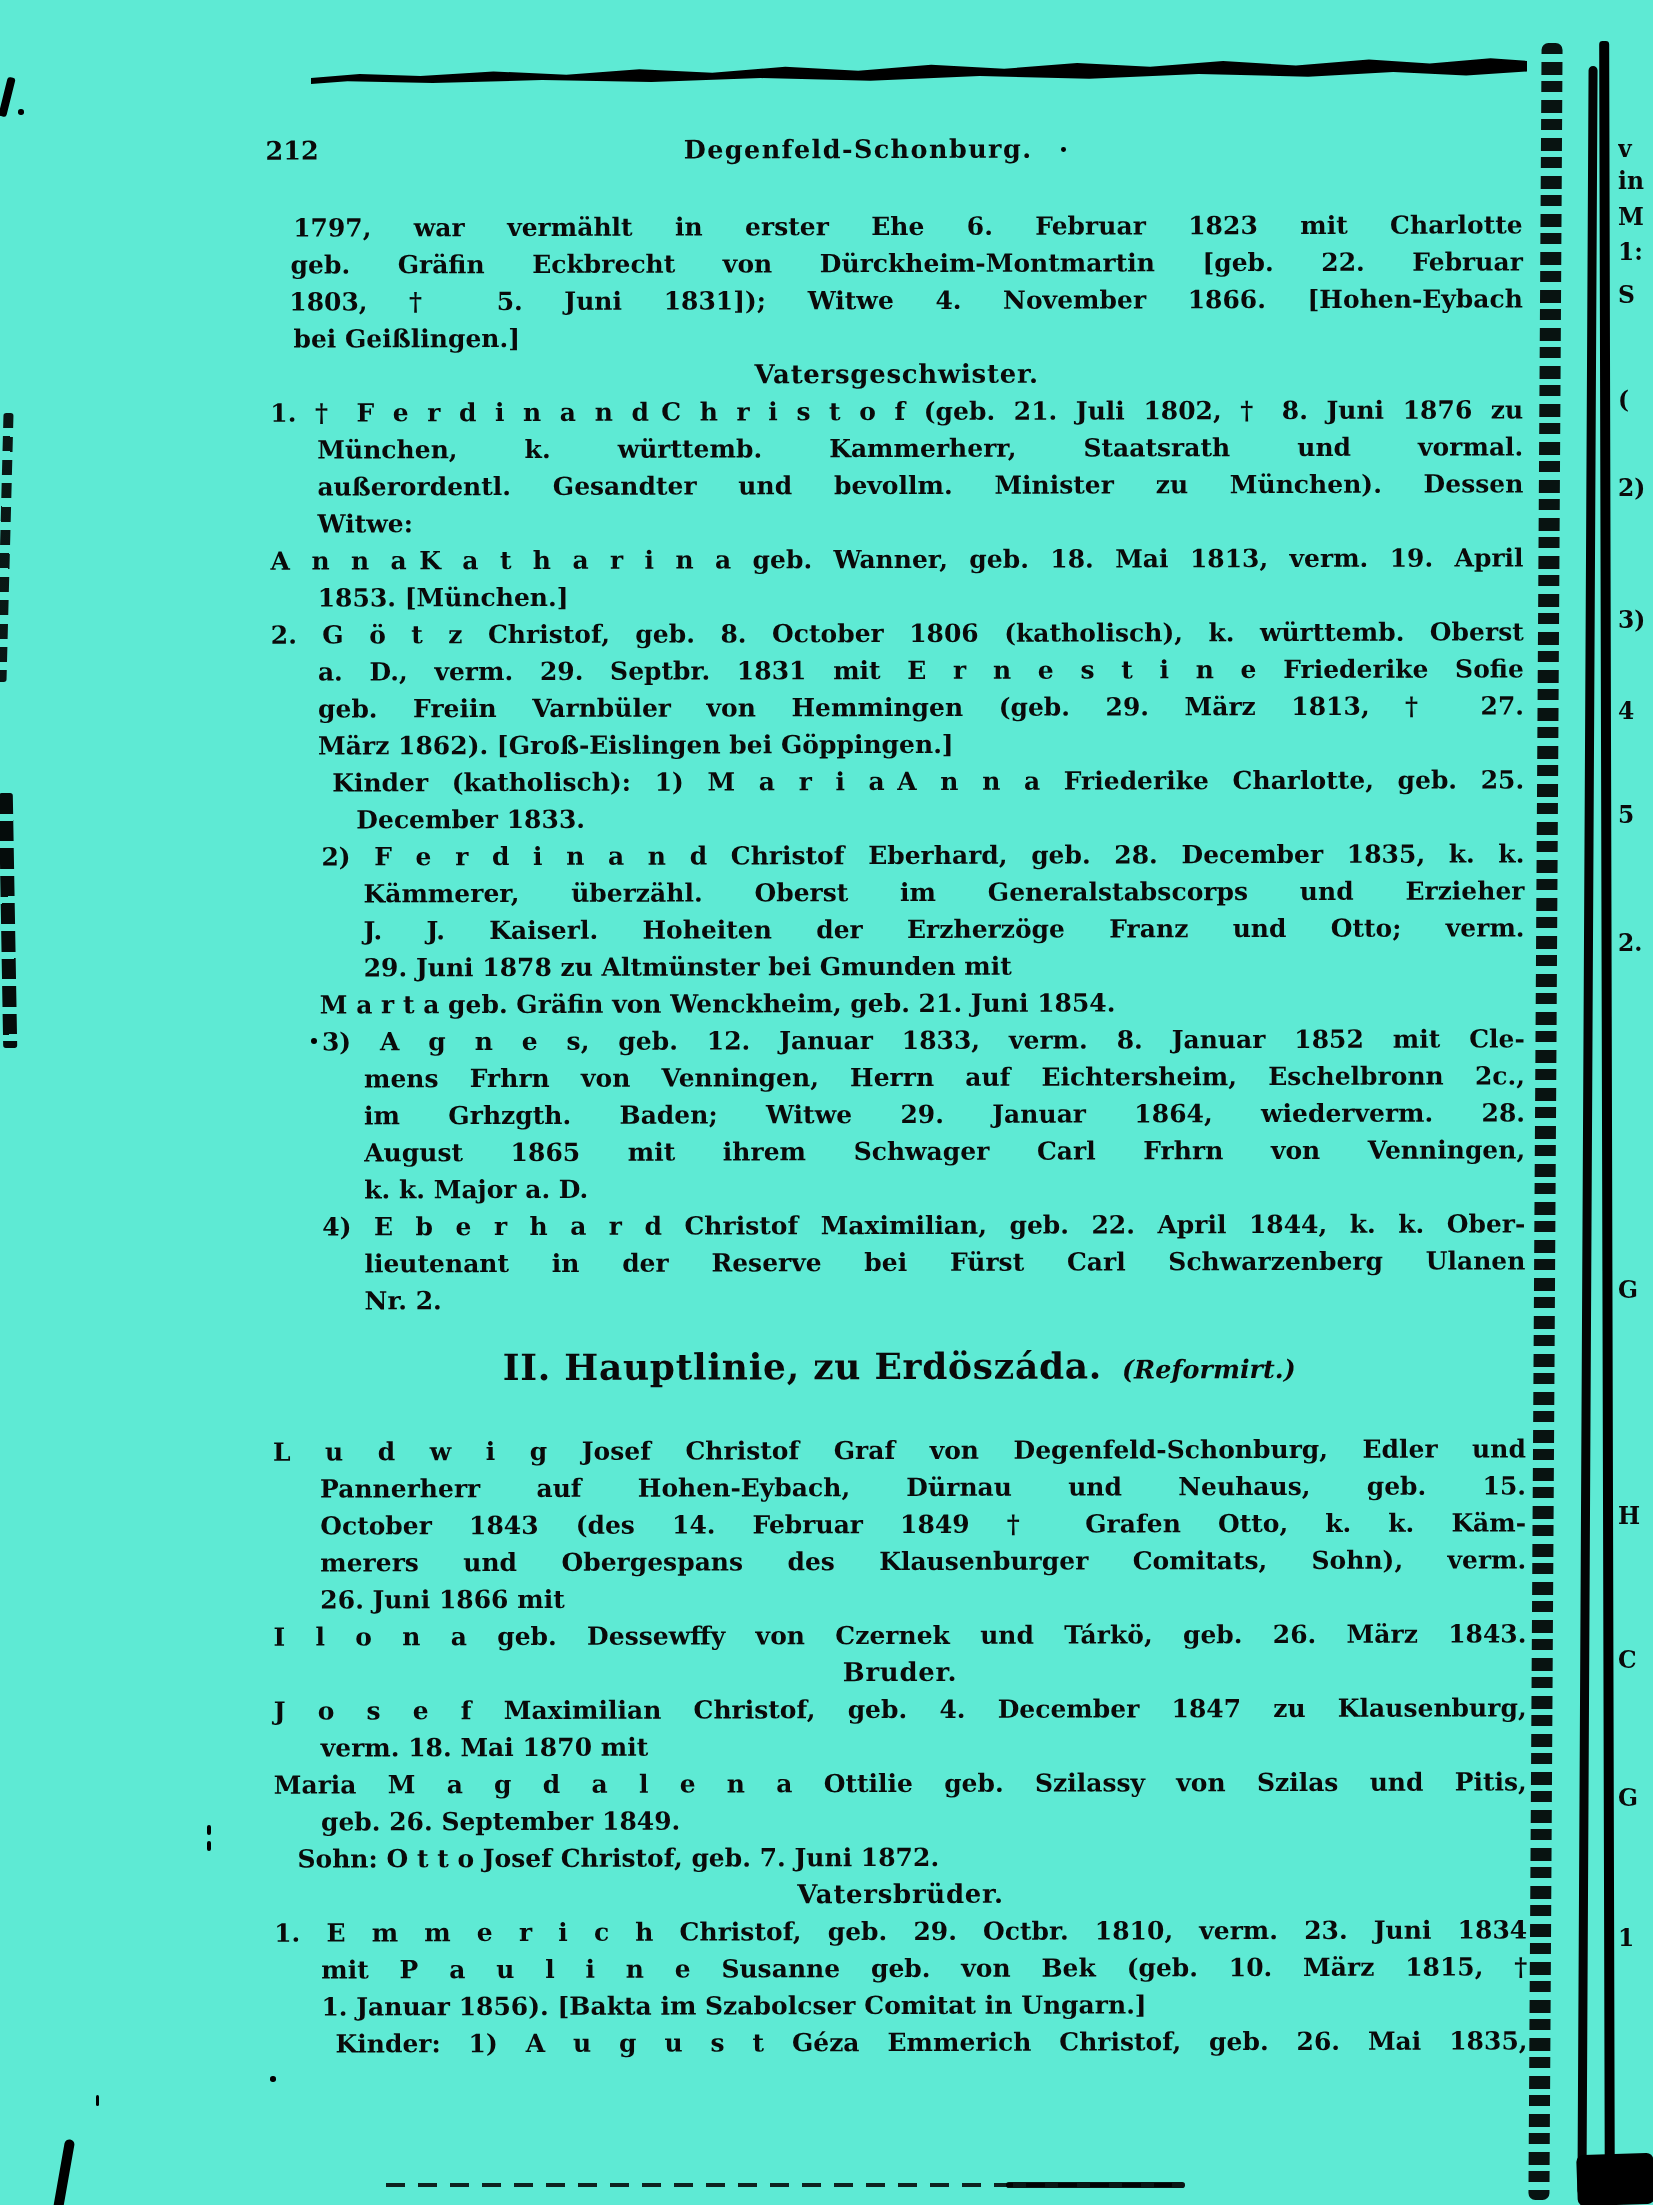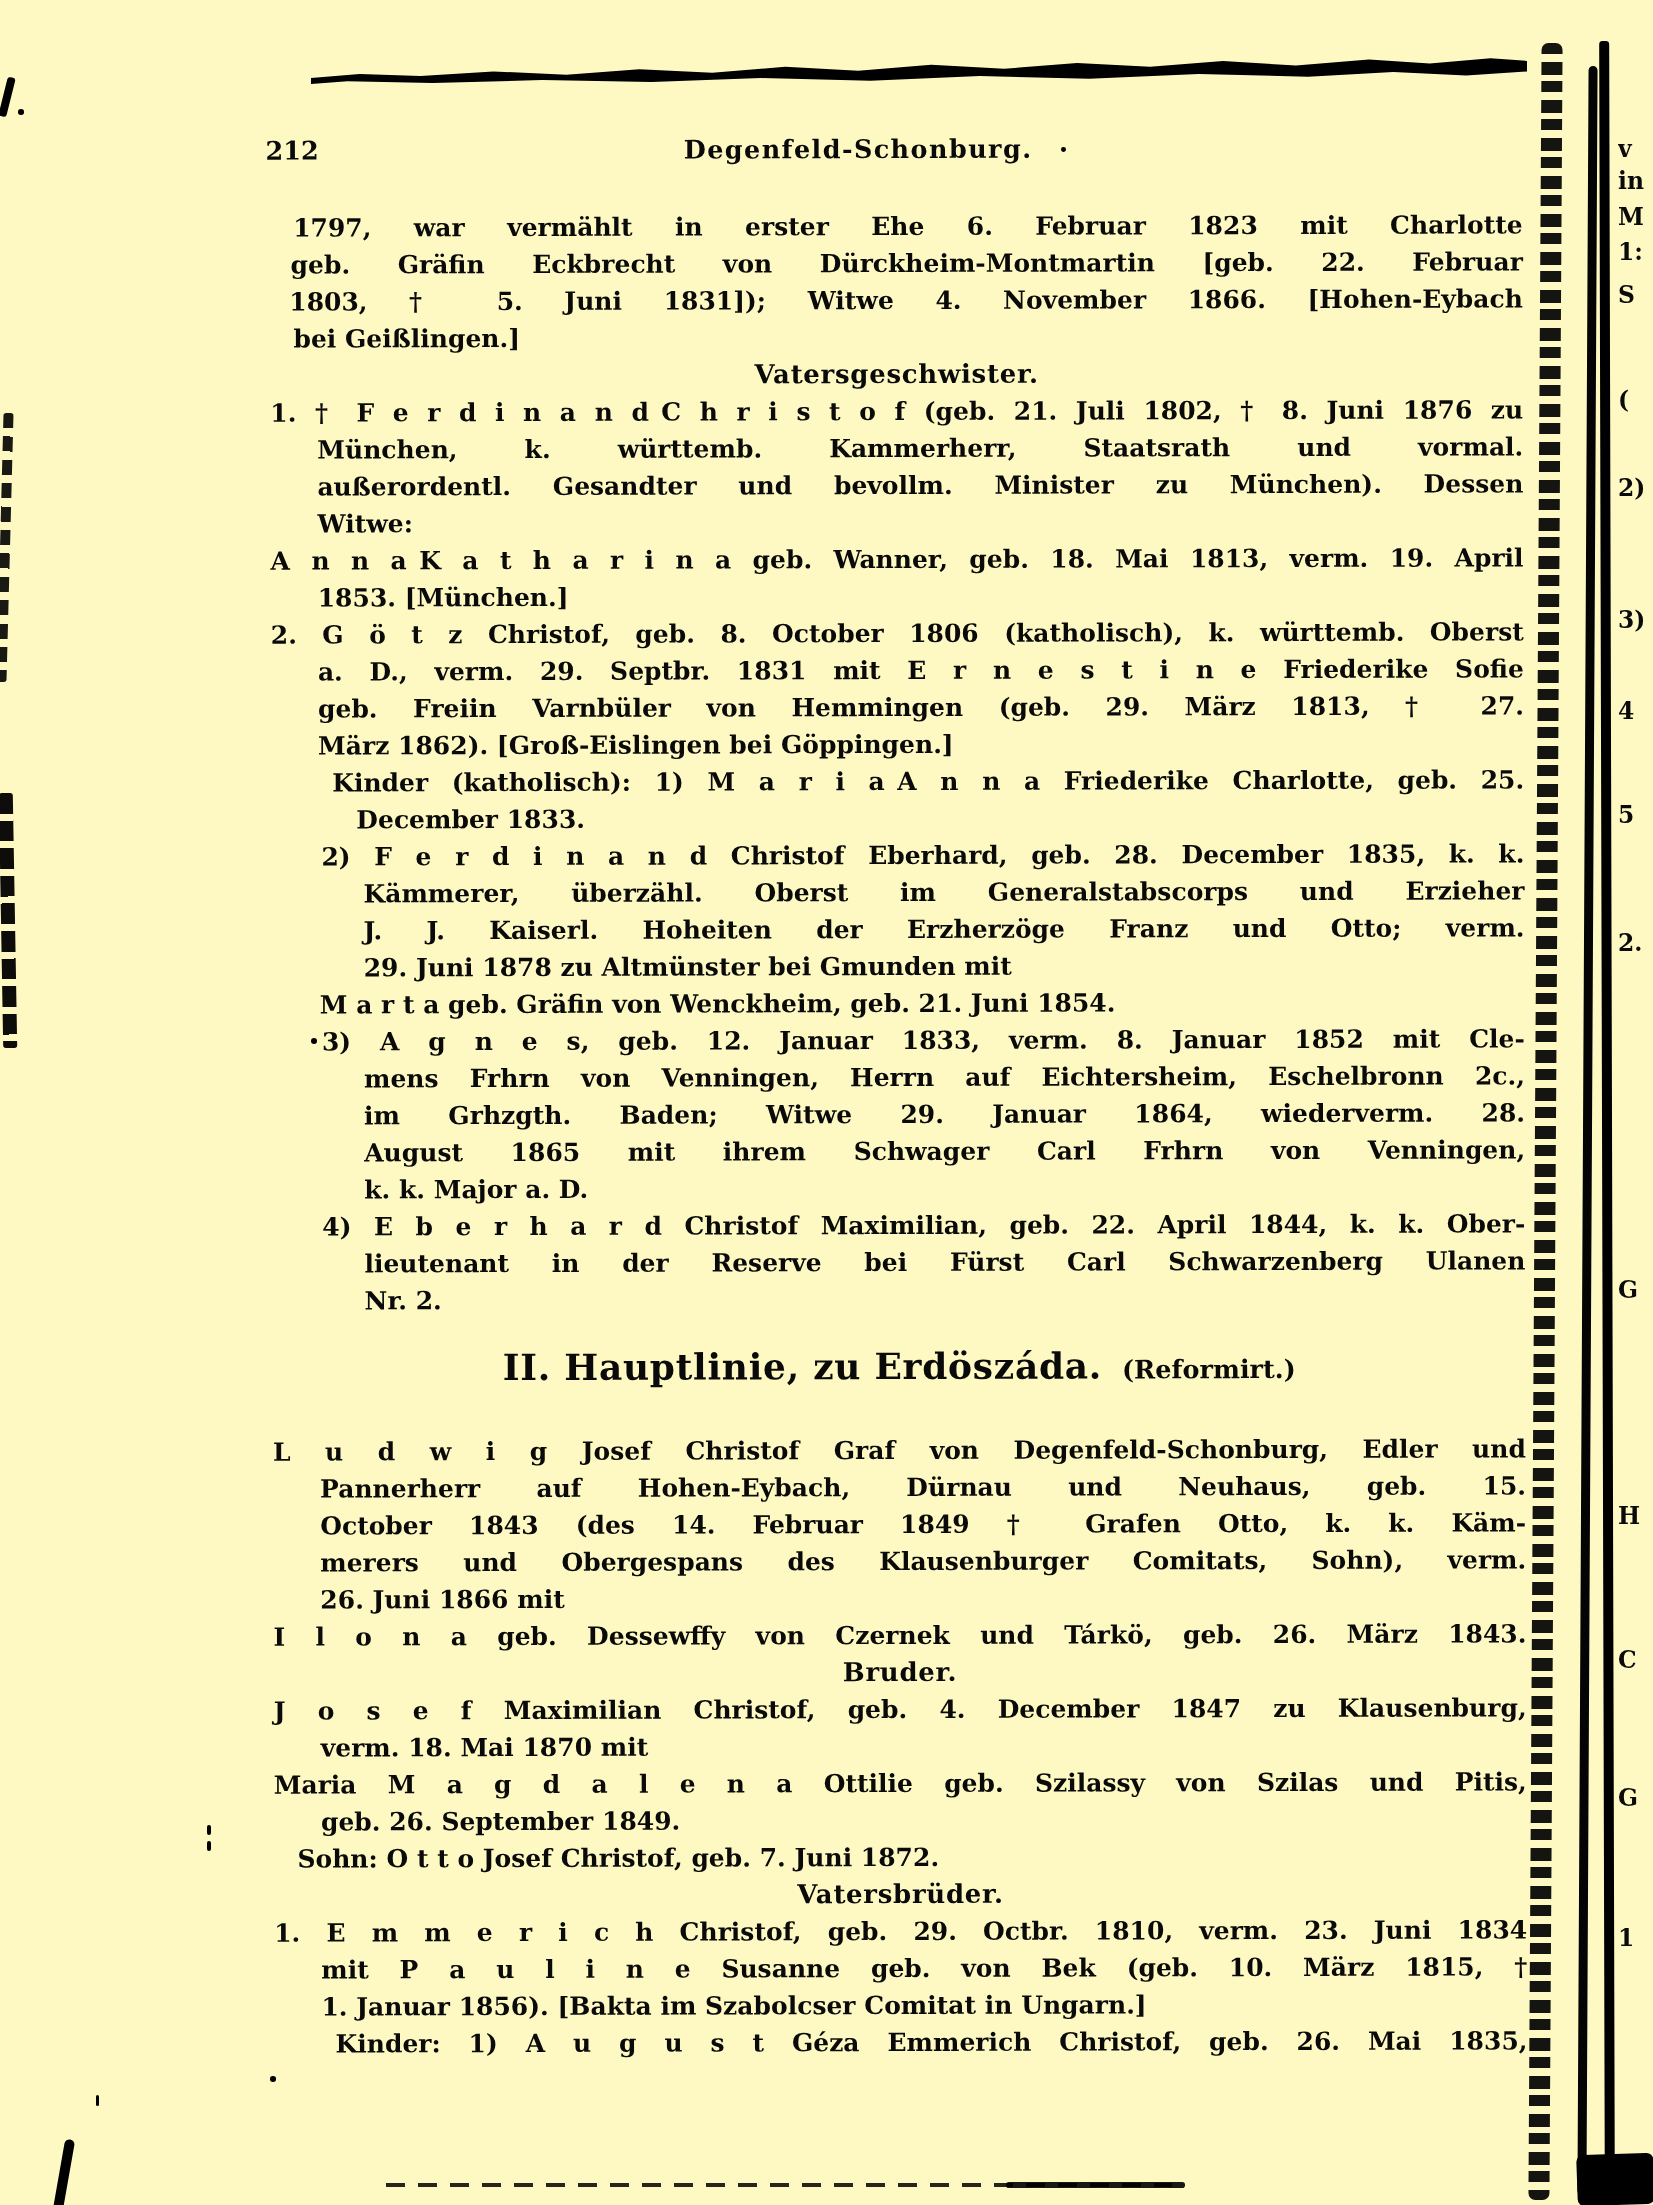--- a/index.html
+++ b/index.html
@@ -1,36 +1,36 @@
 <!DOCTYPE html>
 <html style="font-size:11px"><head>
 <meta charset="utf-8">
 <style>
   html,body{margin:0;padding:0;}
   body{
     width:1654px;height:2205px;position:relative;overflow:hidden;
     background:#ffffff;color:#0a0a0a;
     font-family:"DejaVu Serif","Liberation Serif",serif;
   }
-  .page{position:absolute;inset:0;background:#fef9c3;}
+  .page{position:absolute;inset:0;background:#5eead4;}
   
   .text-column{
     position:absolute;left:272px;top:131px;width:1253px;
     transform:rotate(-0.15deg);
     font-weight:bold;font-size:25px;line-height:37px;
   }
   .running-header{position:relative;height:37px;margin-bottom:40px;}
   .page-number{position:absolute;left:-4.1px;top:0;font-size:25.5px;}
   .header-title{position:absolute;left:0;right:76px;text-align:center;font-size:25.5px;letter-spacing:1.4px;}
   .line{height:37px;line-height:37px;white-space:nowrap;overflow:visible;}
   .line.j{white-space:normal;text-align:justify;text-align-last:justify;}
   .heading{height:37px;line-height:37px;text-align:center;font-size:26px;letter-spacing:0.7px;}
   .heading-large{margin-top:26px;margin-bottom:44px;height:44px;line-height:44px;text-align:center;}
   .heading-large .hl-title{font-size:36px;letter-spacing:0.7px;}
-  .heading-large .hl-sub{font-size:25.5px;margin-left:20px;}
+  .heading-large .hl-sub{font-size:25.5px;margin-left:20px;font-style:italic;}
   
   .top-edge{
     position:absolute;left:311px;top:51px;width:1216px;height:33px;background:#000;
     clip-path:polygon(0 82%,4% 70%,9% 76%,15% 62%,21% 72%,27% 55%,33% 66%,39% 48%,45% 60%,51% 42%,57% 54%,63% 36%,69% 48%,75% 30%,81% 44%,87% 26%,92% 38%,97% 22%,100% 30%,100% 62%,95% 74%,89% 64%,82% 78%,73% 70%,64% 84%,55% 76%,46% 90%,37% 82%,28% 94%,19% 88%,10% 97%,3% 92%,0 100%);
   }
   .gutter-shadow{
     position:absolute;left:1535px;top:43px;width:20.7px;height:2157px;opacity:.92;
     background:repeating-linear-gradient(to bottom,#000 0 11px,transparent 11px 18.6px,#000 18.6px 32px,transparent 32px 38px);
     transform:rotate(.35deg);border-radius:6.9px;
   }

